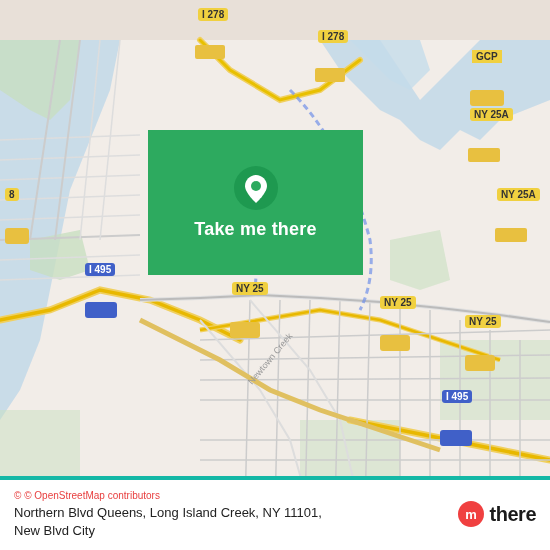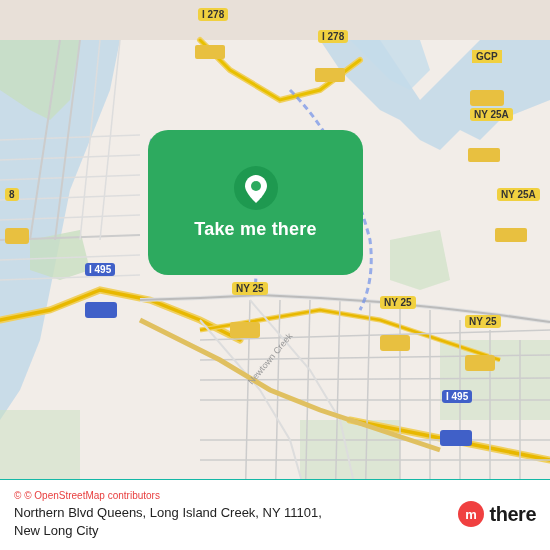--- a/index.html
+++ b/index.html
@@ -21,21 +21,21 @@
     }
 
     
     #take-me-card {
       position: absolute;
       top: 130px;
       left: 148px;
       width: 215px;
       height: 145px;
       background-color: #2daa5f;
-      border-radius: 20px;
+      border-radius: 0;
       display: flex;
       flex-direction: column;
       align-items: center;
       justify-content: center;
       gap: 8px;
     }
 
     #location-icon {
       width: 46px;
       height: 46px;
@@ -47,21 +47,21 @@
       font-weight: 600;
       letter-spacing: 0.2px;
     }
 
     
     #bottom-bar {
       position: absolute;
       bottom: 0; left: 0; right: 0;
       background: #fff;
       padding: 10px 14px 12px 14px;
-      border-top: 1px solid #14b8a6;
+      border-top: 4px solid #14b8a6;
       display: flex;
       align-items: center;
       justify-content: space-between;
     }
 
     #bottom-text-group {
       display: flex;
       flex-direction: column;
       gap: 2px;
     }
@@ -211,21 +211,21 @@
 
   <div id="bottom-bar">
     <div id="bottom-text-group">
       <div id="attribution">
         <span>©</span>
         <span>© OpenStreetMap contributors</span>
       </div>
       <div>
         <span style="font-size:13px; color:#222; font-weight:500;">Northern Blvd Queens, Long Island Creek, NY 11101,</span>
       </div>
-      <div style="font-size:13px; color:#222; font-weight:500;">New Long City</div>
+      <div style="font-size:13px; color:#222; font-weight:500;">New Blvd City</div>
     </div>
     <div id="moovit-logo">
       <svg id="moovit-icon" viewBox="0 0 28 28" xmlns="http://www.w3.org/2000/svg">
         <circle cx="14" cy="14" r="13" fill="#f04040"></circle>
         <text x="14" y="19" text-anchor="middle" font-size="13" font-family="Arial" font-weight="bold" fill="white">m</text>
       </svg>
       <span style="font-size:20px; font-weight:bold; color:#1a1a1a; letter-spacing:-0.5px;">there</span>
     </div>
   </div>
 

